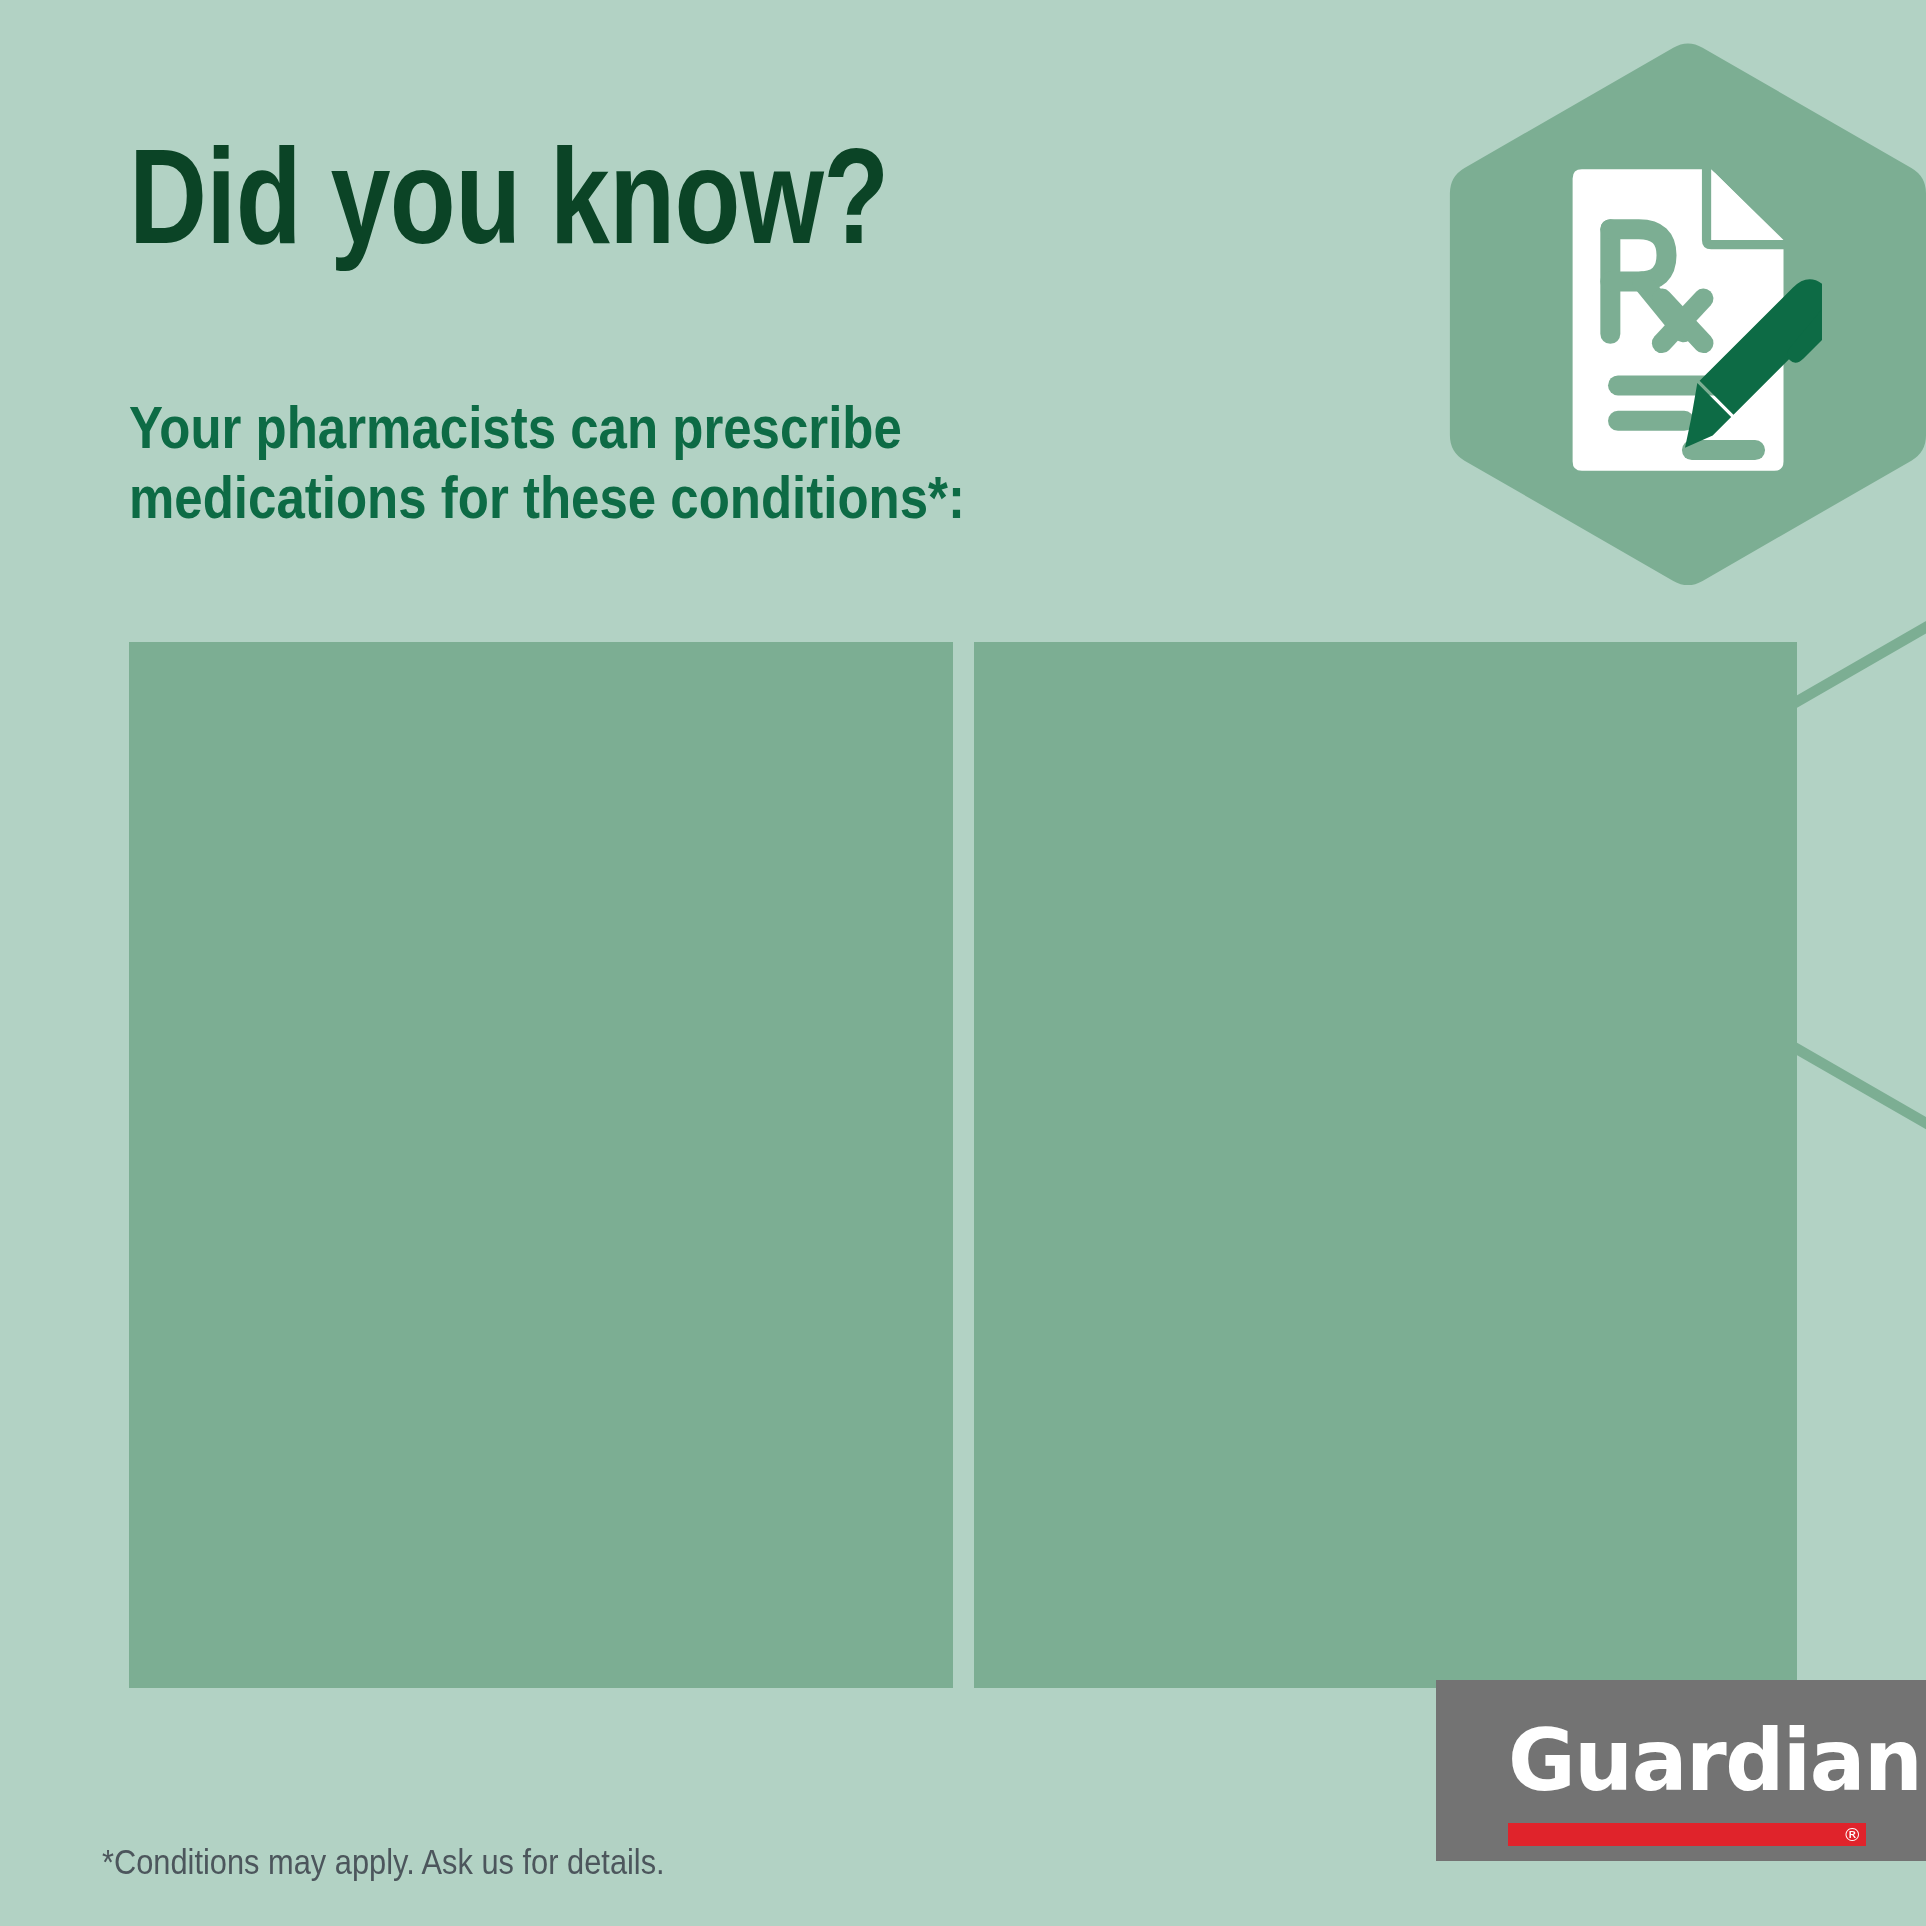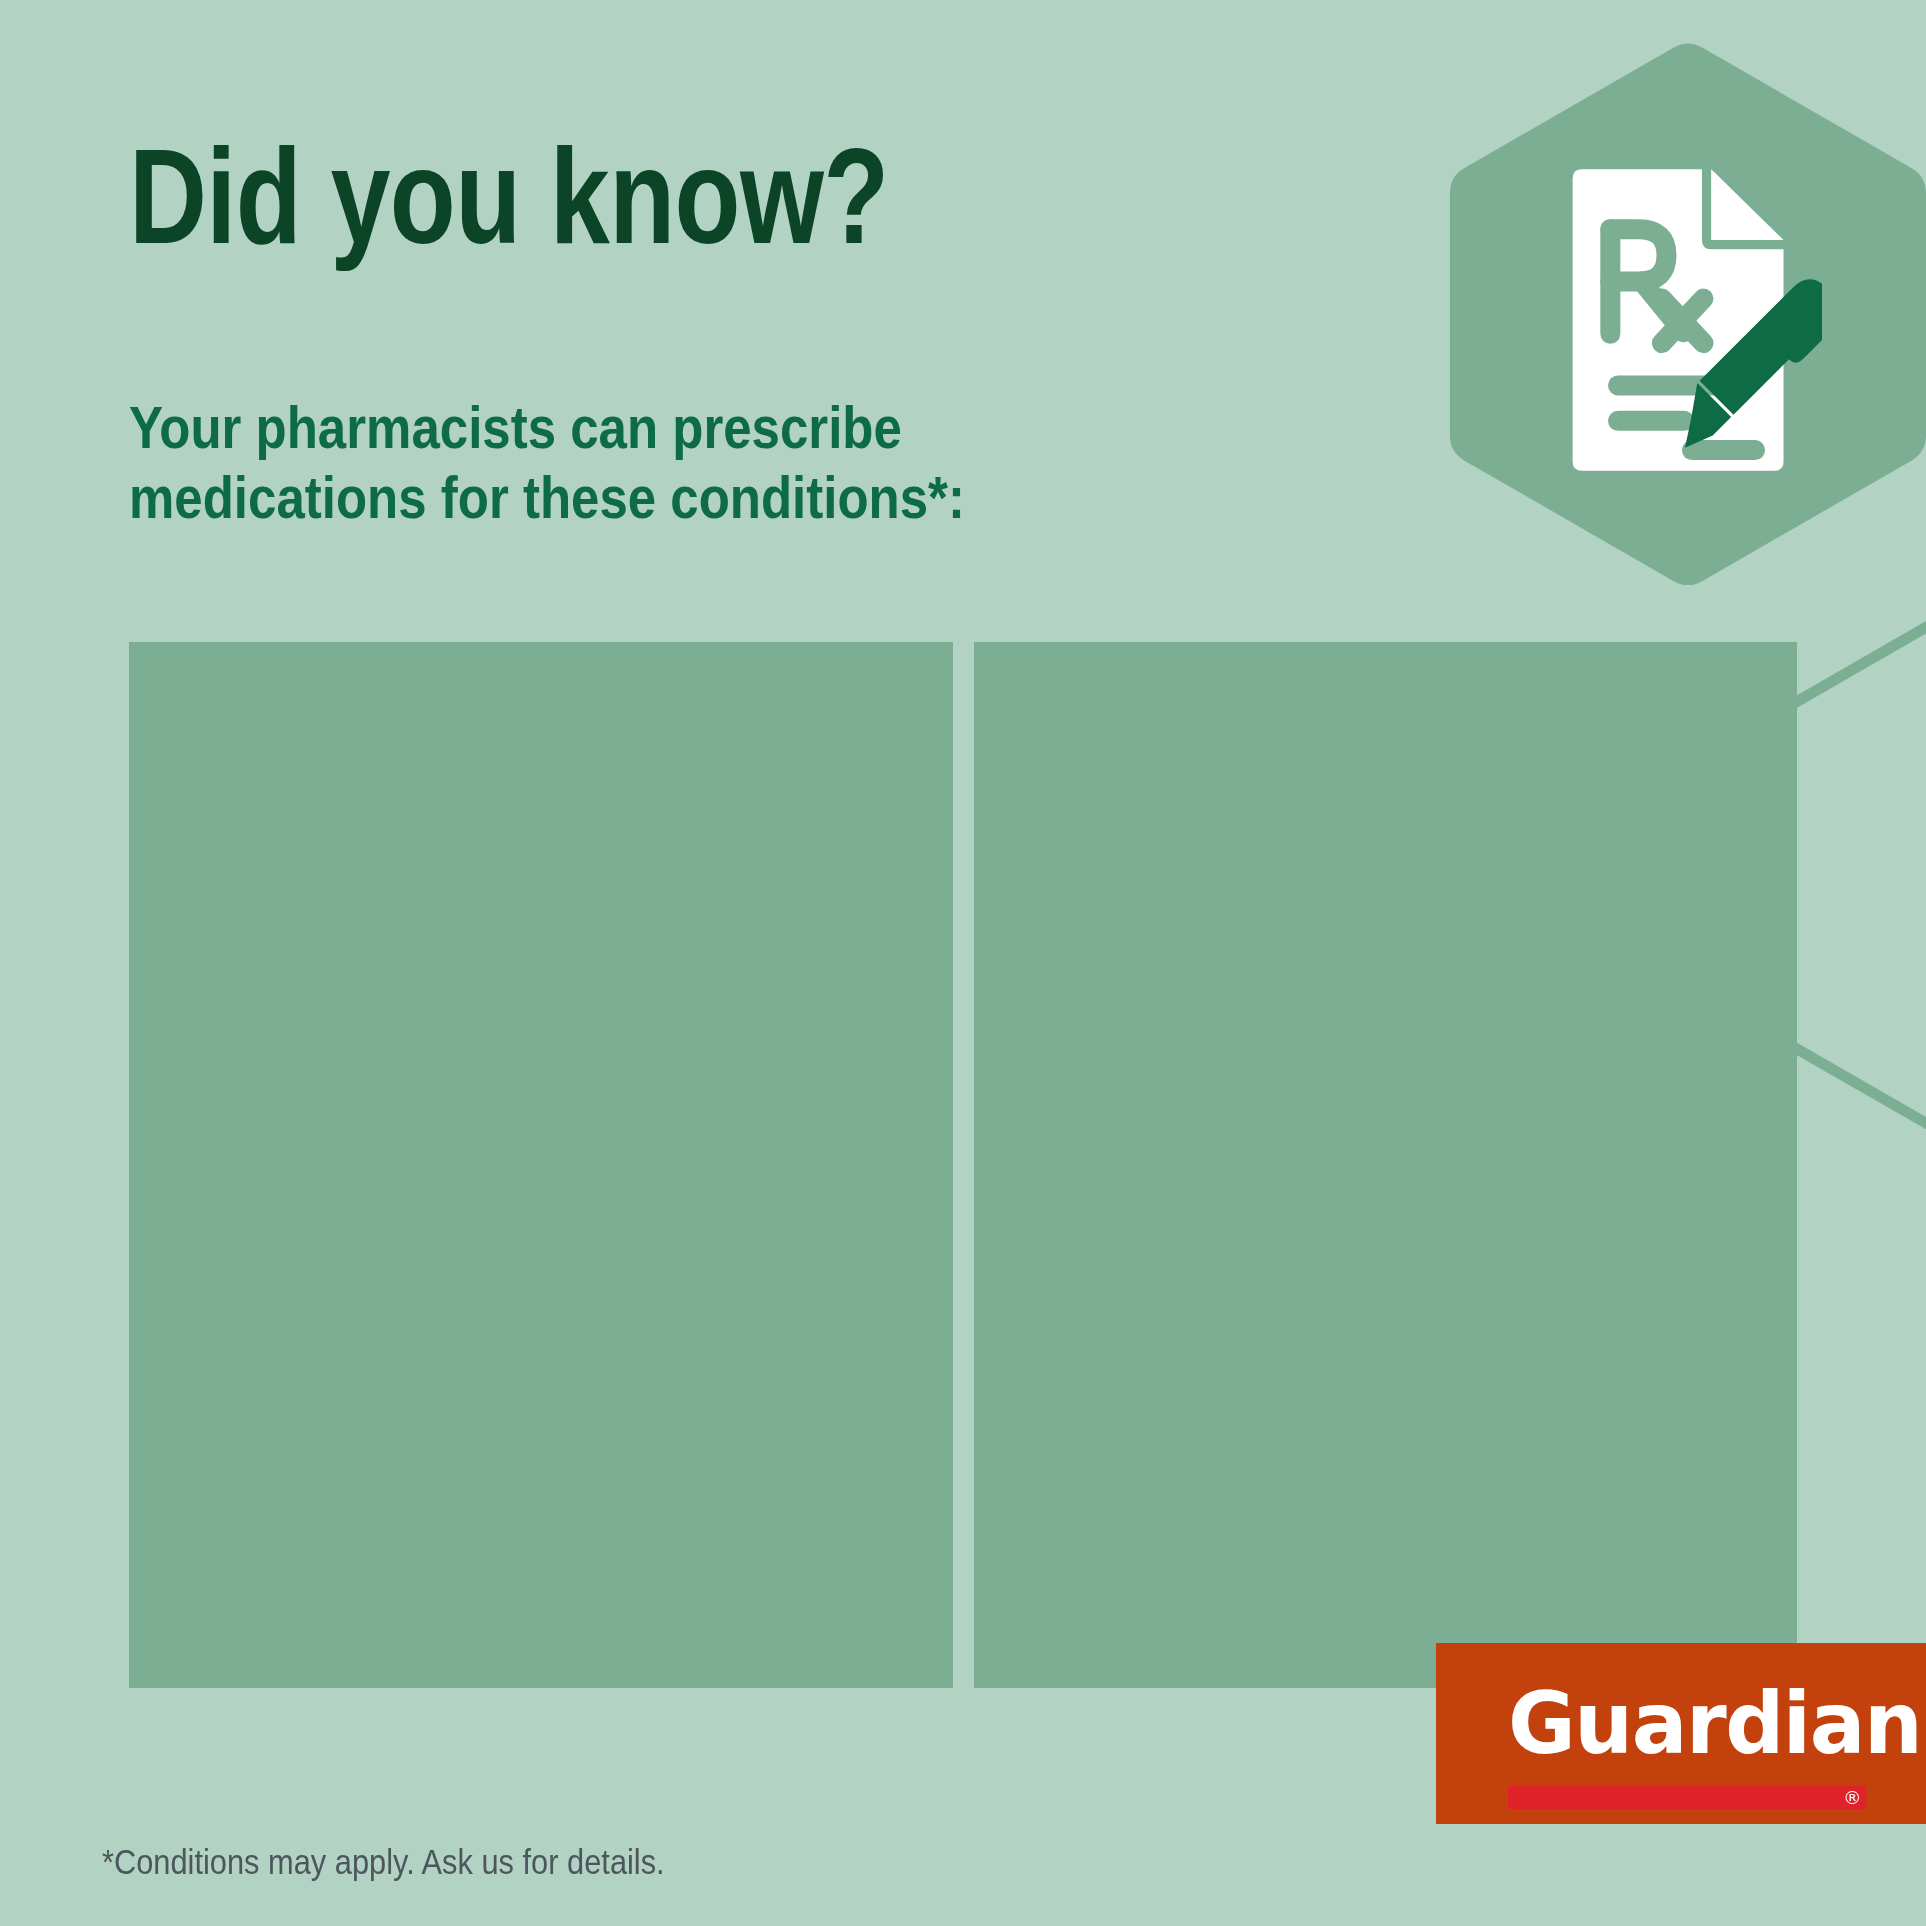--- a/index.html
+++ b/index.html
@@ -103,24 +103,24 @@
     font-stretch: condensed;
     transform: scaleX(0.88);
     transform-origin: left top;
     white-space: nowrap;
   }
 
   
   .logo-block {
     position: absolute;
     left: 1436px;
-    top: 1643px;
+    top: 1680px;
     width: 490px;
     height: 181px;
-    background: #c2410c;
+    background: #737373;
   }
   .logo-word {
     position: absolute;
     left: 72px;
     top: 37px;
     margin: 0;
     font-size: 86px;
     line-height: 1;
     font-weight: 700;
     color: #ffffff;

